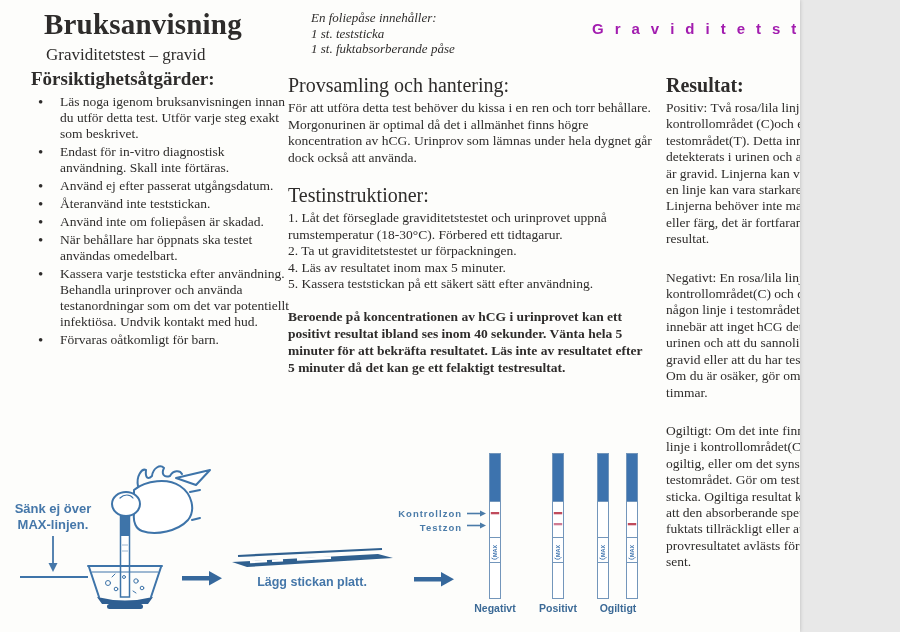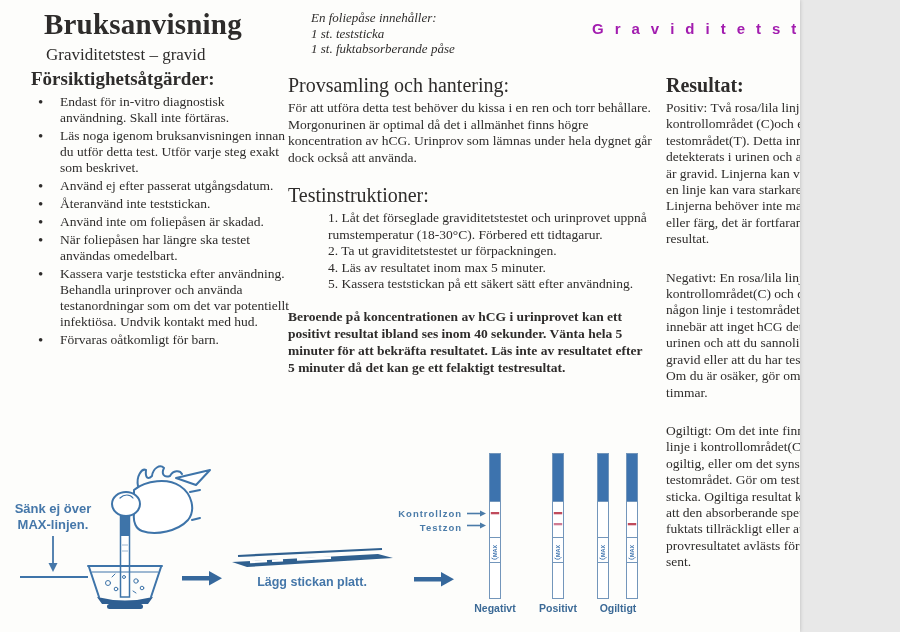--- a/index.html
+++ b/index.html
@@ -16,42 +16,42 @@
   .prec-list li{position:relative;padding-left:30px;margin:0 0 2px 0;}
   .prec-list li::before{content:"•";position:absolute;left:8px;top:0;font-size:15px;}
   .package{position:absolute;left:311px;top:10px;font-size:13px;font-style:italic;line-height:15.5px;}
   .brand{position:absolute;left:592px;top:20px;font-family:"Liberation Sans",sans-serif;
     font-size:15px;font-weight:600;letter-spacing:11px;color:#a21caf;white-space:nowrap;}
   .col-mid{position:absolute;left:288px;top:74px;width:372px;}
   .col-right{position:absolute;left:666px;top:74px;width:234px;}
   .section-heading{font-size:20px;font-weight:normal;margin:0 0 3px 0;}
   .section-heading.bold{font-weight:bold;}
   .body-text{font-size:13.5px;line-height:16.5px;margin:0;}
-  .steps{font-size:13.5px;line-height:16.5px;margin-top:2px;margin-left:40px;}
+  .steps{font-size:13.5px;line-height:16.5px;margin-top:2px;}
   .note{font-size:13.5px;line-height:17px;font-weight:bold;margin-top:15px;width:360px;}
   .mid-gap{height:18px;}
   .col-right p{font-size:13.5px;line-height:16.4px;margin:0 16px 22px 0;}
   .diagram{position:absolute;left:0;top:430px;width:900px;height:202px;}
   .diagram text{font-family:"Liberation Sans",sans-serif;}
 </style>
 </head>
 <body>
 
 <div class="page">
 
   <div class="title">Bruksanvisning</div>
   <div class="subtitle">Graviditetstest – gravid</div>
   <div class="prec-heading">Försiktighetsåtgärder:</div>
   <ul class="prec-list">
+    <li>Läs noga igenom bruksanvisningen innan du utför detta test. Utför varje steg exakt som beskrivet.</li>
     <li>Endast för in-vitro diagnostisk användning. Skall inte förtäras.</li>
-    <li>Läs noga igenom bruksanvisningen innan du utför detta test. Utför varje steg exakt som beskrivet.</li>
     <li>Använd ej efter passerat utgångsdatum.</li>
     <li>Återanvänd inte teststickan.</li>
     <li>Använd inte om foliepåsen är skadad.</li>
-    <li>När foliepåsen har längre ska testet användas omedelbart.</li>
+    <li>När behållare har öppnats ska testet användas omedelbart.</li>
     <li>Kassera varje teststicka efter användning. Behandla urinprover och använda testanordningar som om det var potentiellt infektiösa. Undvik kontakt med hud.</li>
     <li>Förvaras oåtkomligt för barn.</li>
   </ul>
 
   <div class="package">
     <div>En foliepåse innehåller:</div>
     <div>1 st. teststicka</div>
     <div>1 st. fuktabsorberande påse</div>
   </div>
 

